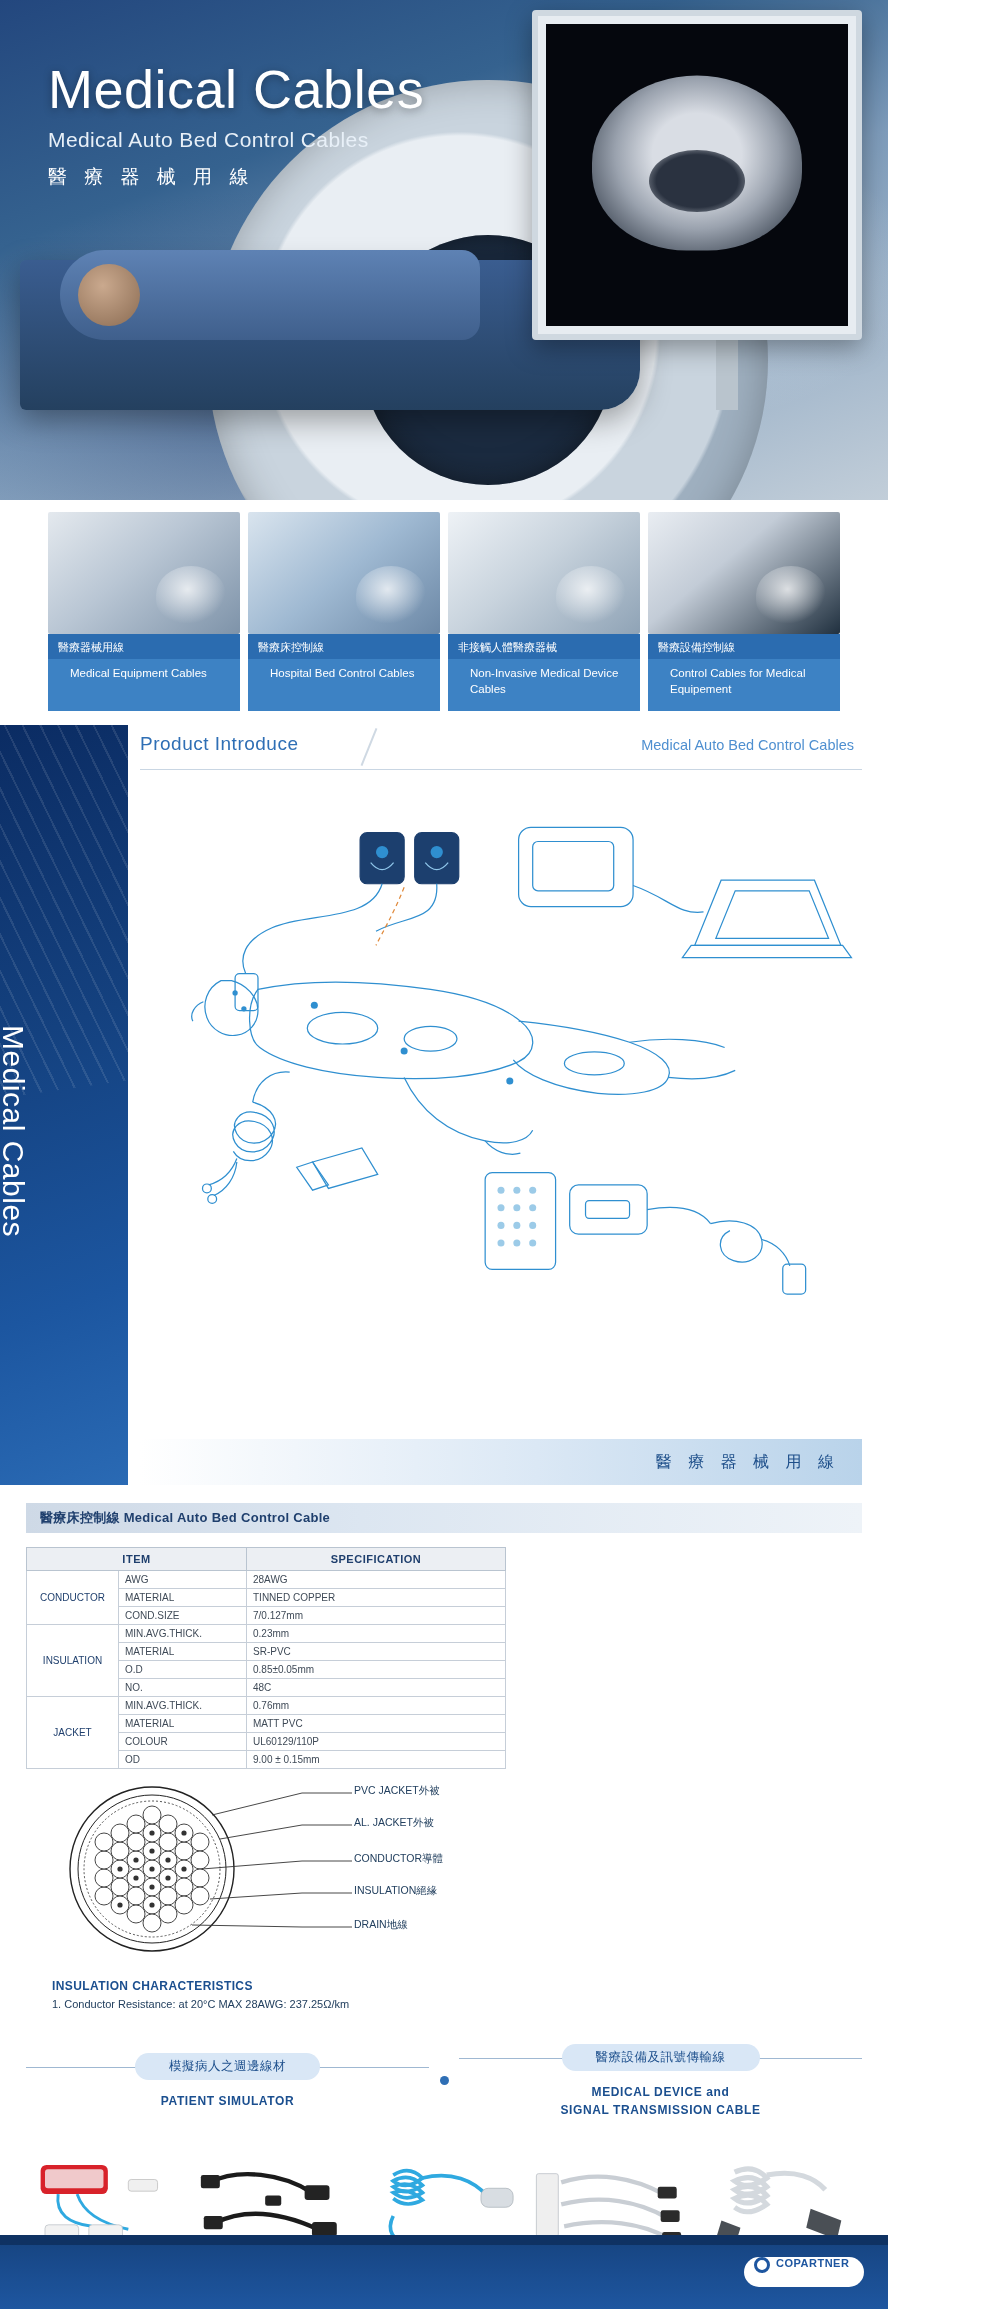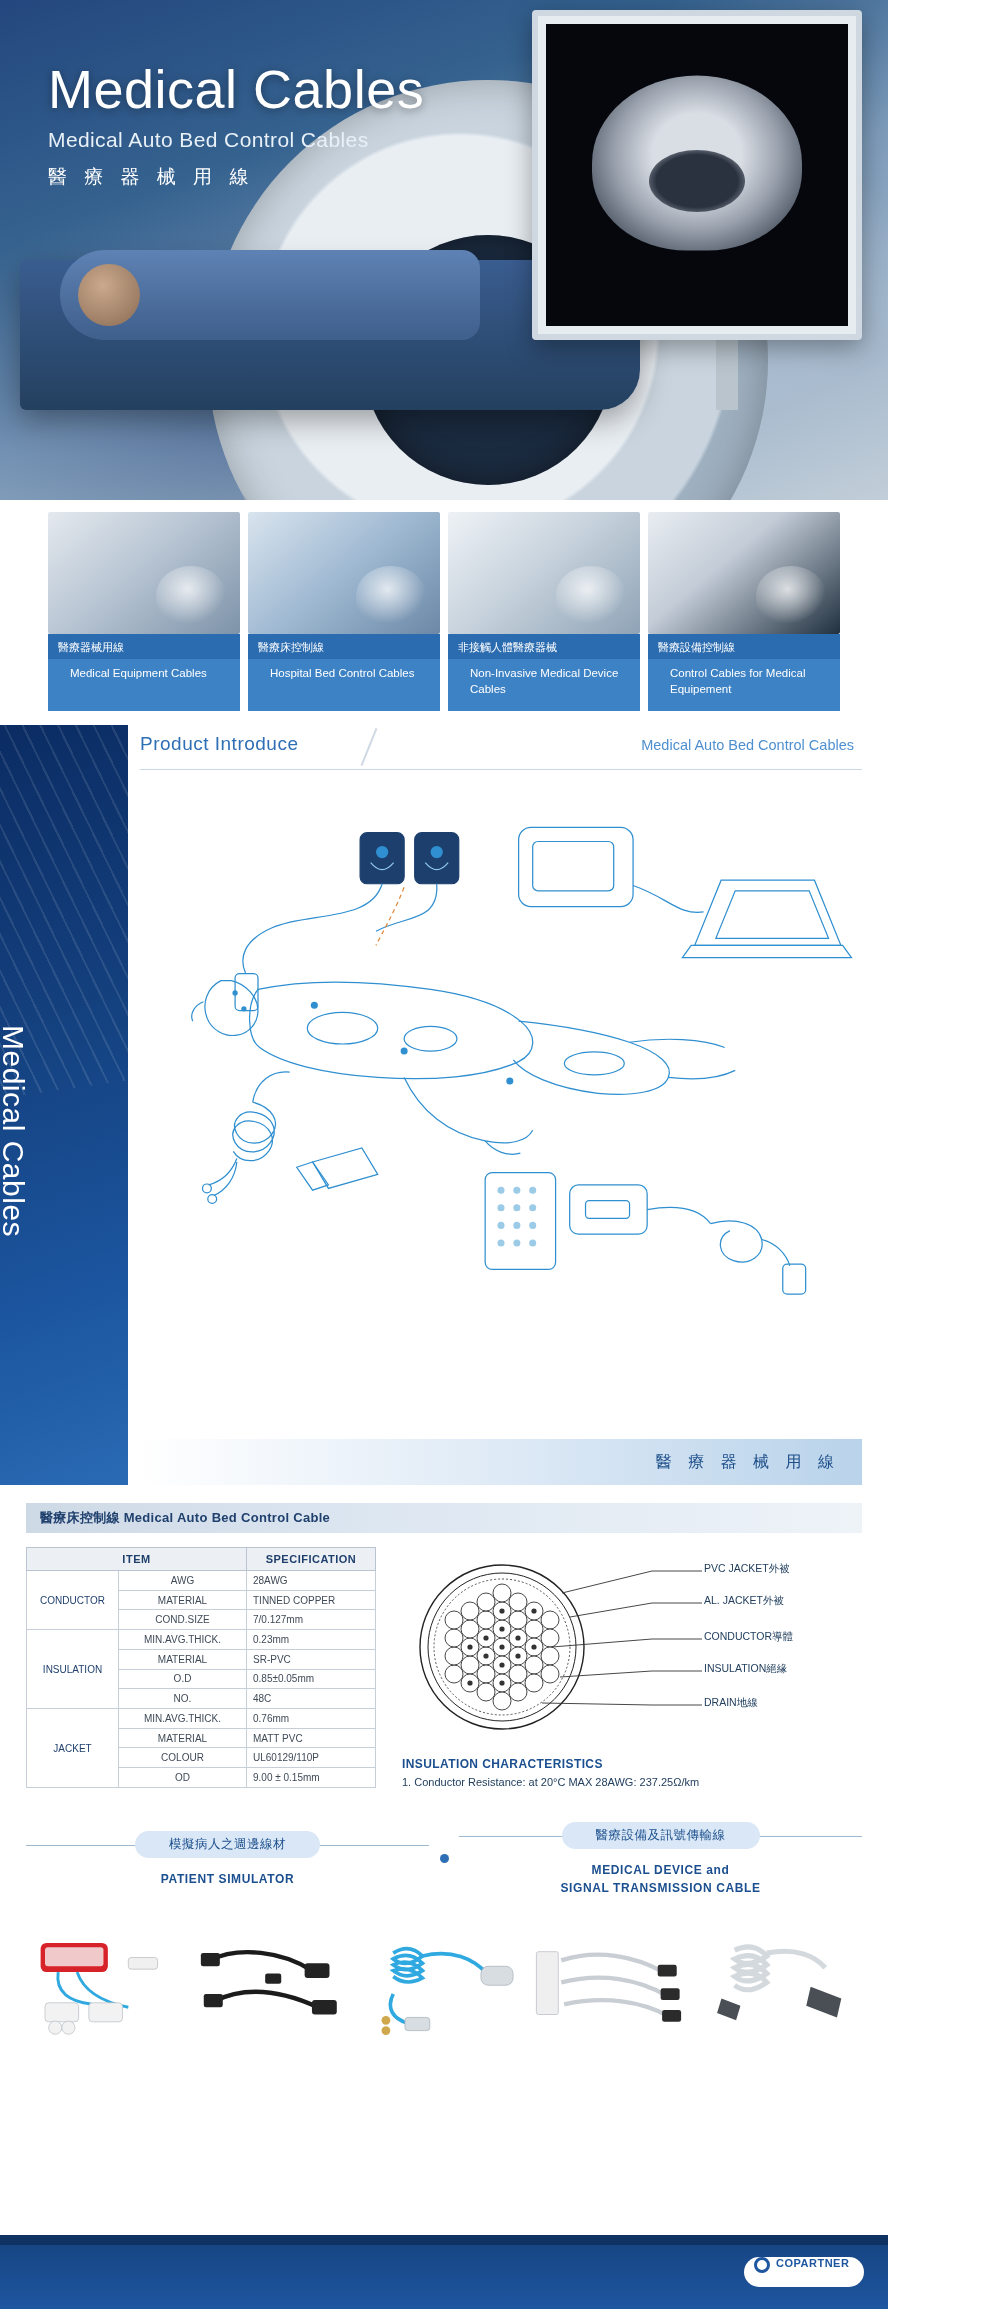--- a/index.html
+++ b/index.html
@@ -154,31 +154,31 @@
     padding-right: 22px; color:#1e4f8a; font-size:16px; letter-spacing:6px;
   }
 
   
   .spec-title-bar {
     margin: 18px 26px 0 26px; height: 30px;
     background: linear-gradient(90deg,#ced9e6 0%, #dce6f1 40%, #eef3f8 100%);
     display:flex; align-items:center; padding-left: 14px;
     color:#1f3f6d; font-size: 13px; font-weight:bold; letter-spacing:.3px;
   }
-  .spec-row { display:flex; margin: 14px 26px 0 26px; }
+  .spec-row { display:flex; margin: 14px 26px 0 26px; flex-direction: column; }
   .spec-table { width: 480px; border-collapse: collapse; }
   .spec-table th {
     background:#eceff3; border:1px solid #b9c4d0; font-size:11px; color:#1f3f6d;
     padding:5px 4px; letter-spacing:.5px;
   }
   .spec-table td {
     border:1px solid #c6ced8; font-size:10px; color:#3f4a57; padding:3px 6px; height:18px;
   }
   .spec-table td.grp { width:92px; text-align:center; color:#1f3f6d; font-size:10px; }
-  .spec-table td.k { width:128px;text-align:center; }
+  .spec-table td.k { width:128px; }
   .spec-right { flex:1; padding-left: 26px; position:relative; }
   .cable-wrap { position:relative; width: 460px; height: 200px; }
   .cable-wrap svg { display:block; }
   .elec-title { color:#1b4f8f; font-weight:bold; font-size:12px; margin-top: 10px; letter-spacing:.4px; }
   .elec-line { color:#23405f; font-size:11px; margin-top:5px; }
 
   
   .gallery { margin-top: 34px; padding: 0 26px; position:relative; }
   .gal-head { display:flex; align-items:center; }
   .gal-col { flex:1; text-align:center; position:relative; }

